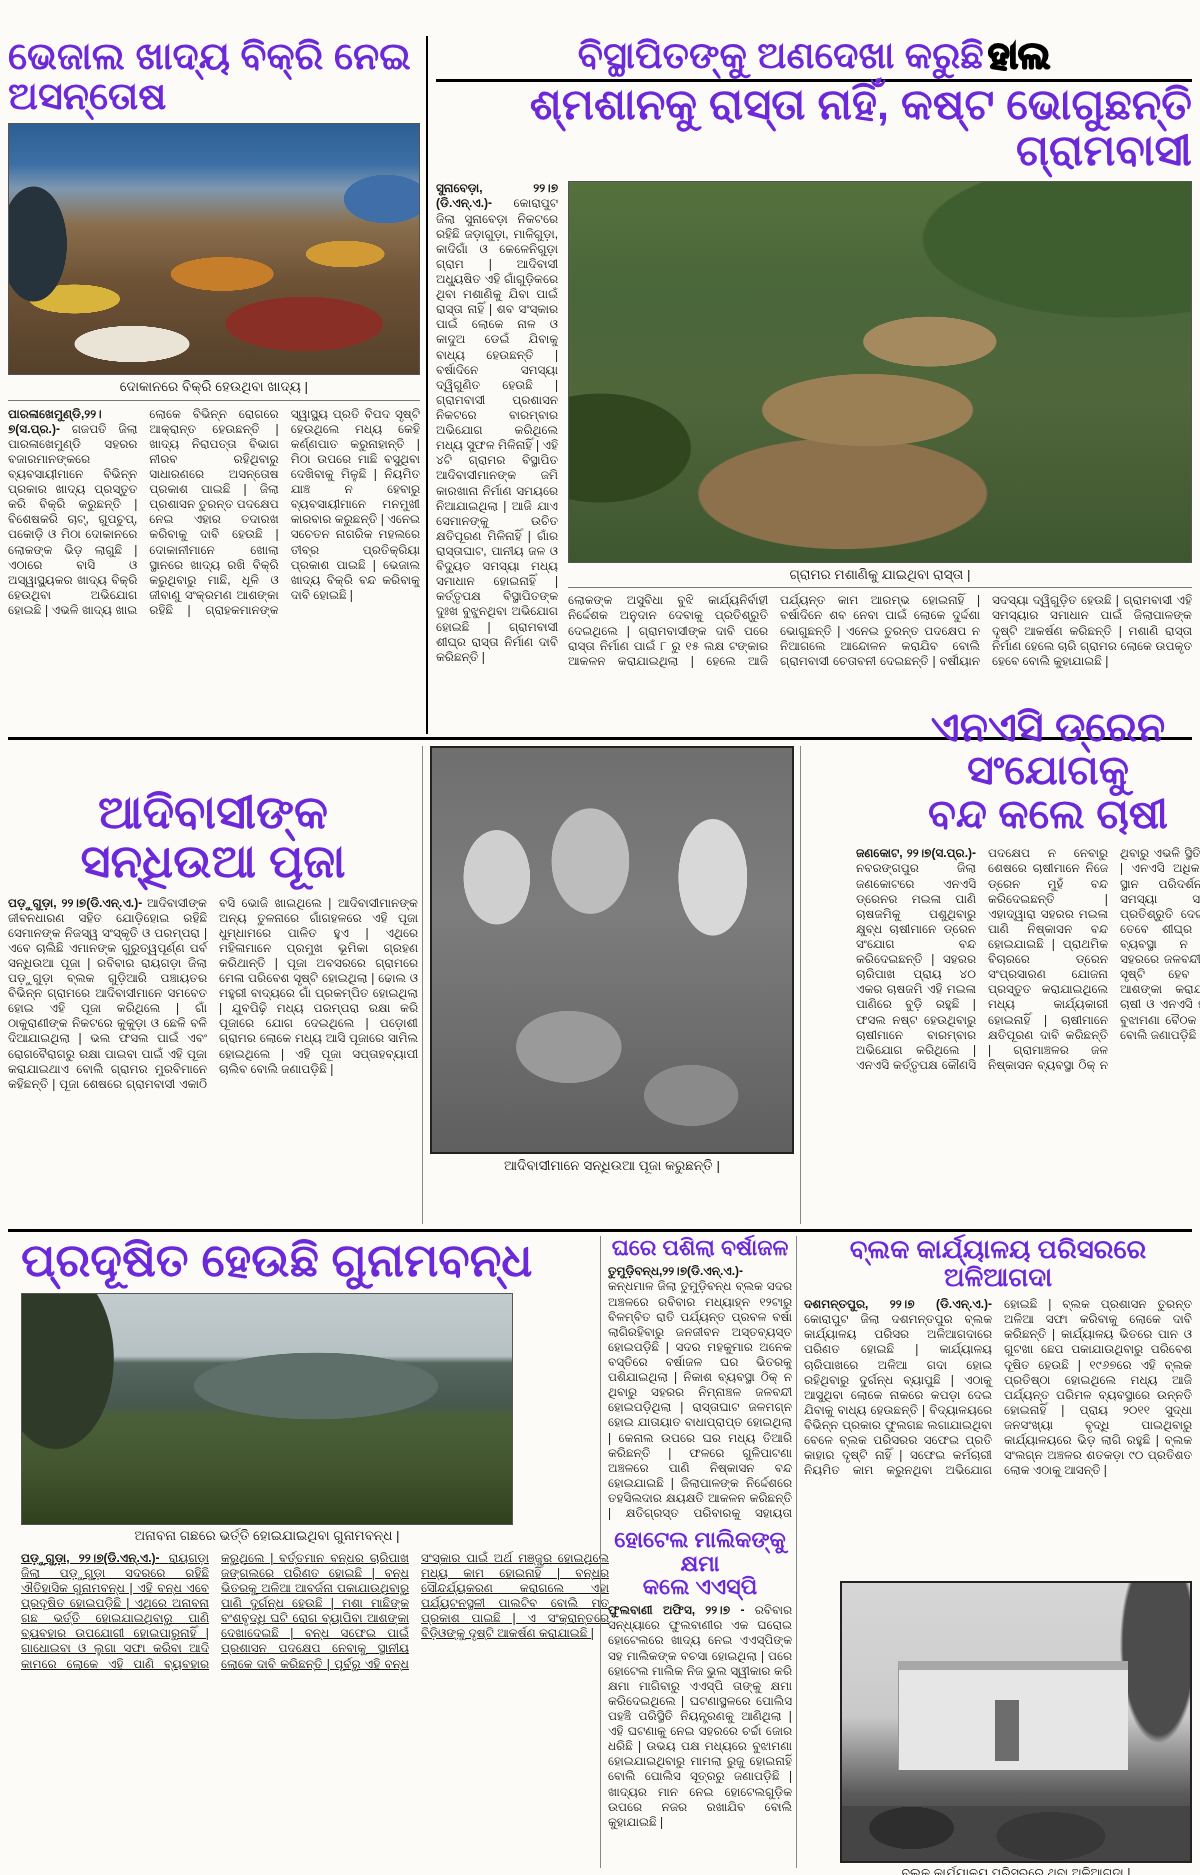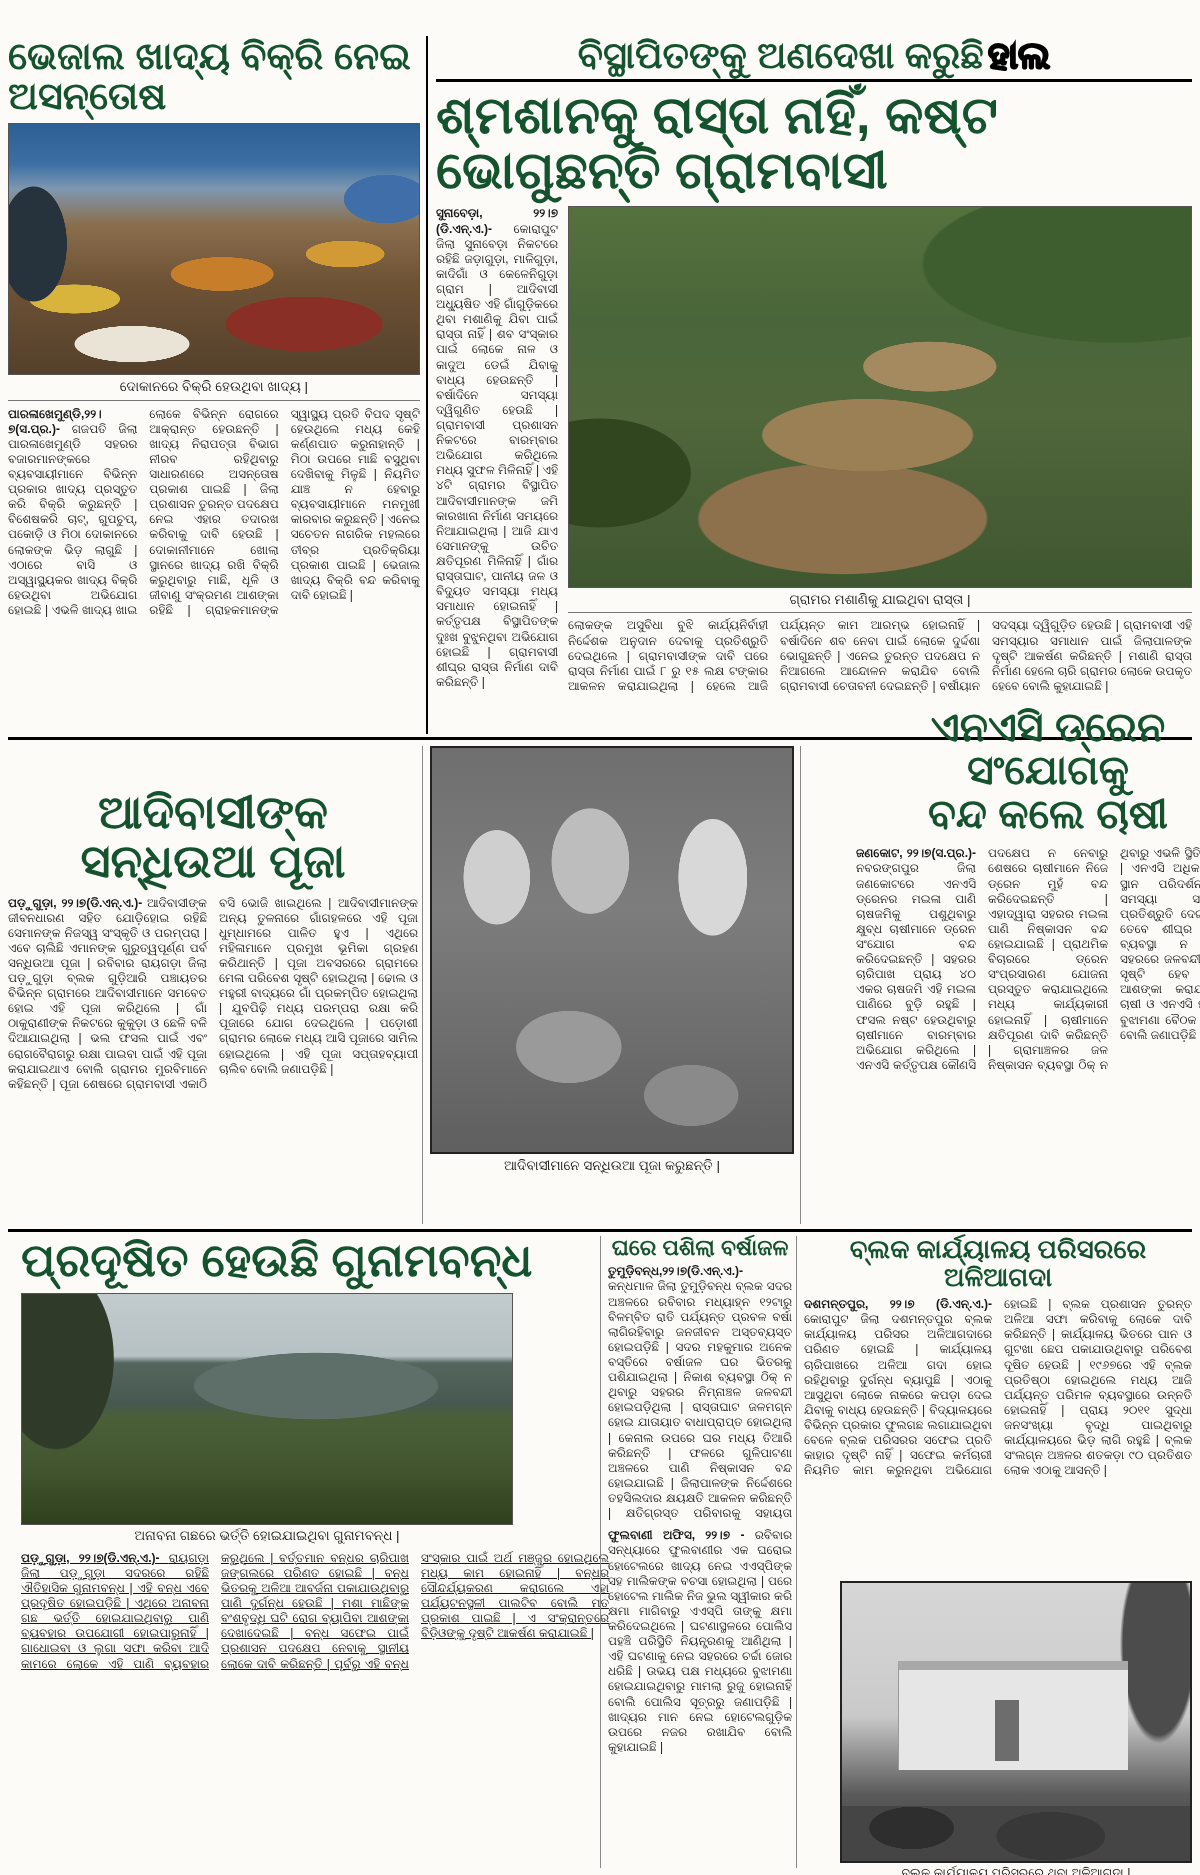--- a/index.html
+++ b/index.html
@@ -8,21 +8,21 @@
     background:#fcfbf7; color:#0d0d0d; overflow:hidden;
     font-family:"Liberation Sans","DejaVu Sans",sans-serif;
   }
   .abs{position:absolute;}
   
   #masthead{left:0;top:0;width:1200px;height:30px;border-bottom:4px solid #000;}
   #masthead .mleft{position:absolute;left:8px;top:3px;font-size:17px;font-weight:bold;letter-spacing:.2px;}
   #masthead .mright{position:absolute;right:10px;top:1px;font-size:20px;font-weight:bold;font-style:italic;}
   #masthead .pageno{font-style:normal;margin-left:6px;}
   
-  .headline{font-weight:bold;line-height:1.06;color:#14532d;}
+  .headline{font-weight:bold;line-height:1.06;color:#6d28d9;}
   .body-text{font-size:12px;line-height:1.26;text-align:justify;word-break:break-word;overflow:hidden;color:#161616;}
   .body-text b{font-weight:bold;}
   .caption{font-size:13.5px;text-align:center;color:#111;}
   .photo{border:1px solid #555;box-sizing:border-box;position:relative;overflow:hidden;}
   .vrule{background:#000;width:2px;}
   .hrule{background:#000;height:3px;}
   .cols3{column-count:3;column-gap:12px;}
   .cols2{column-count:2;column-gap:12px;}
   
   .outline-word{color:#701a75;-webkit-text-stroke:2px #000;text-shadow:0 0 1px #000;}
@@ -75,21 +75,21 @@
     </div>
   </div>
 
   <div class="abs vrule" style="left:426px;top:36px;height:698px;"></div>
 
   <div class="abs" style="left:436px;top:36px;width:756px;">
     <div style="text-align:center;border-bottom:3px solid #000;padding-bottom:4px;">
       <span class="headline" style="font-size:37px;">ବିସ୍ଥାପିତଙ୍କୁ ଅଣଦେଖା କରୁଛି</span>
       <span class="headline outline-word" style="font-size:37px;">ହାଲ</span>
     </div>
-    <div class="headline" style="font-size:52px;text-align:left;margin-top:6px;">ଶ୍ମଶାନକୁ ରାସ୍ତା ନାହିଁ, କଷ୍ଟ ଭୋଗୁଛନ୍ତି ଗ୍ରାମବାସୀ</div>
+    <div class="headline" style="font-size:43px;text-align:right;margin-top:0;">ଶ୍ମଶାନକୁ ରାସ୍ତା ନାହିଁ, କଷ୍ଟ ଭୋଗୁଛନ୍ତି ଗ୍ରାମବାସୀ</div>
     <div style="display:flex;margin-top:8px;">
       <div class="body-text" style="width:122px;height:566px;flex:none;">
         <b>ସୁନାବେଡ଼ା, ୨୨।୭ (ଡି.ଏନ୍.ଏ.)- </b><span>କୋରାପୁଟ ଜିଲା ସୁନାବେଡ଼ା ନିକଟରେ ରହିଛି ଜଡ଼ାଗୁଡ଼ା, ମାଳିଗୁଡ଼ା, କାଦିଗାଁ ଓ କେଳେନିଗୁଡ଼ା ଗ୍ରାମ | ଆଦିବାସୀ ଅଧ୍ୟୁଷିତ ଏହି ଗାଁଗୁଡ଼ିକରେ ଥିବା ମଶାଣିକୁ ଯିବା ପାଇଁ ରାସ୍ତା ନାହିଁ | ଶବ ସଂସ୍କାର ପାଇଁ ଲୋକେ ନାଳ ଓ କାଦୁଅ ଡେଇଁ ଯିବାକୁ ବାଧ୍ୟ ହେଉଛନ୍ତି | ବର୍ଷାଦିନେ ସମସ୍ୟା ଦ୍ୱିଗୁଣିତ ହେଉଛି | ଗ୍ରାମବାସୀ ପ୍ରଶାସନ ନିକଟରେ ବାରମ୍ବାର ଅଭିଯୋଗ କରିଥିଲେ ମଧ୍ୟ ସୁଫଳ ମିଳିନାହିଁ | ଏହି ୪ଟି ଗ୍ରାମର ବିସ୍ଥାପିତ ଆଦିବାସୀମାନଙ୍କ ଜମି କାରଖାନା ନିର୍ମାଣ ସମୟରେ ନିଆଯାଇଥିଲା | ଆଜି ଯାଏ ସେମାନଙ୍କୁ ଉଚିତ କ୍ଷତିପୂରଣ ମିଳିନାହିଁ | ଗାଁର ରାସ୍ତାଘାଟ, ପାନୀୟ ଜଳ ଓ ବିଦ୍ୟୁତ ସମସ୍ୟା ମଧ୍ୟ ସମାଧାନ ହୋଇନାହିଁ | କର୍ତ୍ତୃପକ୍ଷ ବିସ୍ଥାପିତଙ୍କ ଦୁଃଖ ବୁଝୁନଥିବା ଅଭିଯୋଗ ହୋଇଛି | ଗ୍ରାମବାସୀ ଶୀଘ୍ର ରାସ୍ତା ନିର୍ମାଣ ଦାବି କରିଛନ୍ତି |</span>
       </div>
       <div style="flex:1;margin-left:10px;">
         <div class="photo photo-road" style="width:100%;height:382px;"></div>
         <div class="caption" style="padding:4px 0 4px;border-bottom:1px solid #777;">ଗ୍ରାମର ମଶାଣିକୁ ଯାଇଥିବା ରାସ୍ତା |</div>
         <div class="body-text cols3" style="height:158px;margin-top:5px;">
           <span>ଲୋକଙ୍କ ଅସୁବିଧା ବୁଝି କାର୍ଯ୍ୟନିର୍ବାହୀ ନିର୍ଦ୍ଦେଶକ ଅନୁଦାନ ଦେବାକୁ ପ୍ରତିଶ୍ରୁତି ଦେଇଥିଲେ | ଗ୍ରାମବାସୀଙ୍କ ଦାବି ପରେ ରାସ୍ତା ନିର୍ମାଣ ପାଇଁ ୮ ରୁ ୧୫ ଲକ୍ଷ ଟଙ୍କାର ଆକଳନ କରାଯାଇଥିଲା | ହେଲେ ଆଜି ପର୍ଯ୍ୟନ୍ତ କାମ ଆରମ୍ଭ ହୋଇନାହିଁ | ବର୍ଷାଦିନେ ଶବ ନେବା ପାଇଁ ଲୋକେ ଦୁର୍ଦ୍ଦଶା ଭୋଗୁଛନ୍ତି | ଏନେଇ ତୁରନ୍ତ ପଦକ୍ଷେପ ନ ନିଆଗଲେ ଆନ୍ଦୋଳନ କରାଯିବ ବୋଲି ଗ୍ରାମବାସୀ ଚେତାବନୀ ଦେଇଛନ୍ତି | ବର୍ଷୀୟାନ ସଦସ୍ୟା ଦ୍ୱିଗୁଡ଼ିତ ହେଉଛି | ଗ୍ରାମବାସୀ ଏହି ସମସ୍ୟାର ସମାଧାନ ପାଇଁ ଜିଲାପାଳଙ୍କ ଦୃଷ୍ଟି ଆକର୍ଷଣ କରିଛନ୍ତି | ମଶାଣି ରାସ୍ତା ନିର୍ମାଣ ହେଲେ ଚାରି ଗ୍ରାମର ଲୋକେ ଉପକୃତ ହେବେ ବୋଲି କୁହାଯାଇଛି |</span>
         </div>
@@ -142,20 +142,24 @@
   <div class="abs vrule" style="left:600px;top:1236px;height:632px;width:1px;background:#888;"></div>
 
   <div class="abs" style="left:608px;top:1236px;width:184px;">
     <div>
       <div class="headline" style="font-size:22px;text-align:center;">ଘରେ ପଶିଲା ବର୍ଷାଜଳ</div>
       <div class="body-text" style="height:256px;margin-top:5px;">
         <b>ତୁମୁଡ଼ିବନ୍ଧ,୨୨।୭(ଡି.ଏନ୍.ଏ.)- </b><span>କନ୍ଧମାଳ ଜିଲା ତୁମୁଡ଼ିବନ୍ଧ ବ୍ଲକ ସଦର ଅଞ୍ଚଳରେ ରବିବାର ମଧ୍ୟାହ୍ନ ୧୨ଟାରୁ ବିଳମ୍ବିତ ରାତି ପର୍ଯ୍ୟନ୍ତ ପ୍ରବଳ ବର୍ଷା ଲାଗିରହିବାରୁ ଜନଜୀବନ ଅସ୍ତବ୍ୟସ୍ତ ହୋଇପଡ଼ିଛି | ସଦର ମହକୁମାର ଅନେକ ବସ୍ତିରେ ବର୍ଷାଜଳ ଘର ଭିତରକୁ ପଶିଯାଇଥିଲା | ନିକାଶ ବ୍ୟବସ୍ଥା ଠିକ୍ ନ ଥିବାରୁ ସହରର ନିମ୍ନାଞ୍ଚଳ ଜଳବନ୍ଦୀ ହୋଇପଡ଼ିଥିଲା | ରାସ୍ତାଘାଟ ଜଳମଗ୍ନ ହୋଇ ଯାତାୟାତ ବାଧାପ୍ରାପ୍ତ ହୋଇଥିଲା | କେନାଲ ଉପରେ ଘର ମଧ୍ୟ ତିଆରି କରିଛନ୍ତି | ଫଳରେ ଗୁଳିପାଟଣା ଅଞ୍ଚଳରେ ପାଣି ନିଷ୍କାସନ ବନ୍ଦ ହୋଇଯାଇଛି | ଜିଲାପାଳଙ୍କ ନିର୍ଦ୍ଦେଶରେ ତହସିଲଦାର କ୍ଷୟକ୍ଷତି ଆକଳନ କରିଛନ୍ତି | କ୍ଷତିଗ୍ରସ୍ତ ପରିବାରକୁ ସହାୟତା ଦିଆଯିବ ବୋଲି ପ୍ରଶାସନ ପକ୍ଷରୁ କୁହାଯାଇଛି | ବର୍ଷା ଜାରି ରହିଲେ ପରିସ୍ଥିତି ଗୁରୁତର ହେବା ଆଶଙ୍କା ରହିଛି |</span>
       </div>
     </div>
     <div style="margin-top:8px;">
+      <div class="headline" style="font-size:22px;text-align:center;">
+        <div>ହୋଟେଲ ମାଲିକଙ୍କୁ କ୍ଷମା</div>
+        <div>କଲେ ଏଏସ୍ପି</div>
+      </div>
       <div class="body-text" style="height:262px;margin-top:5px;">
         <b>ଫୁଲବାଣୀ ଅଫିସ, ୨୨।୭ - </b><span>ରବିବାର ସନ୍ଧ୍ୟାରେ ଫୁଲବାଣୀର ଏକ ଘରୋଇ ହୋଟେଲରେ ଖାଦ୍ୟ ନେଇ ଏଏସ୍ପିଙ୍କ ସହ ମାଲିକଙ୍କ ବଚସା ହୋଇଥିଲା | ପରେ ହୋଟେଲ ମାଲିକ ନିଜ ଭୁଲ ସ୍ୱୀକାର କରି କ୍ଷମା ମାଗିବାରୁ ଏଏସ୍ପି ତାଙ୍କୁ କ୍ଷମା କରିଦେଇଥିଲେ | ଘଟଣାସ୍ଥଳରେ ପୋଲିସ ପହଞ୍ଚି ପରିସ୍ଥିତି ନିୟନ୍ତ୍ରଣକୁ ଆଣିଥିଲା | ଏହି ଘଟଣାକୁ ନେଇ ସହରରେ ଚର୍ଚ୍ଚା ଜୋର ଧରିଛି | ଉଭୟ ପକ୍ଷ ମଧ୍ୟରେ ବୁଝାମଣା ହୋଇଯାଇଥିବାରୁ ମାମଲା ରୁଜୁ ହୋଇନାହିଁ ବୋଲି ପୋଲିସ ସୂତ୍ରରୁ ଜଣାପଡ଼ିଛି | ଖାଦ୍ୟର ମାନ ନେଇ ହୋଟେଲଗୁଡ଼ିକ ଉପରେ ନଜର ରଖାଯିବ ବୋଲି କୁହାଯାଇଛି |</span>
       </div>
     </div>
   </div>
 
   <div class="abs vrule" style="left:796px;top:1236px;height:632px;width:1px;background:#888;"></div>
 
   <div class="abs" style="left:804px;top:1236px;width:388px;">
     <div class="headline" style="font-size:26px;text-align:center;">ବ୍ଲକ କାର୍ଯ୍ୟାଳୟ ପରିସରରେ ଅଳିଆଗଦା</div>

